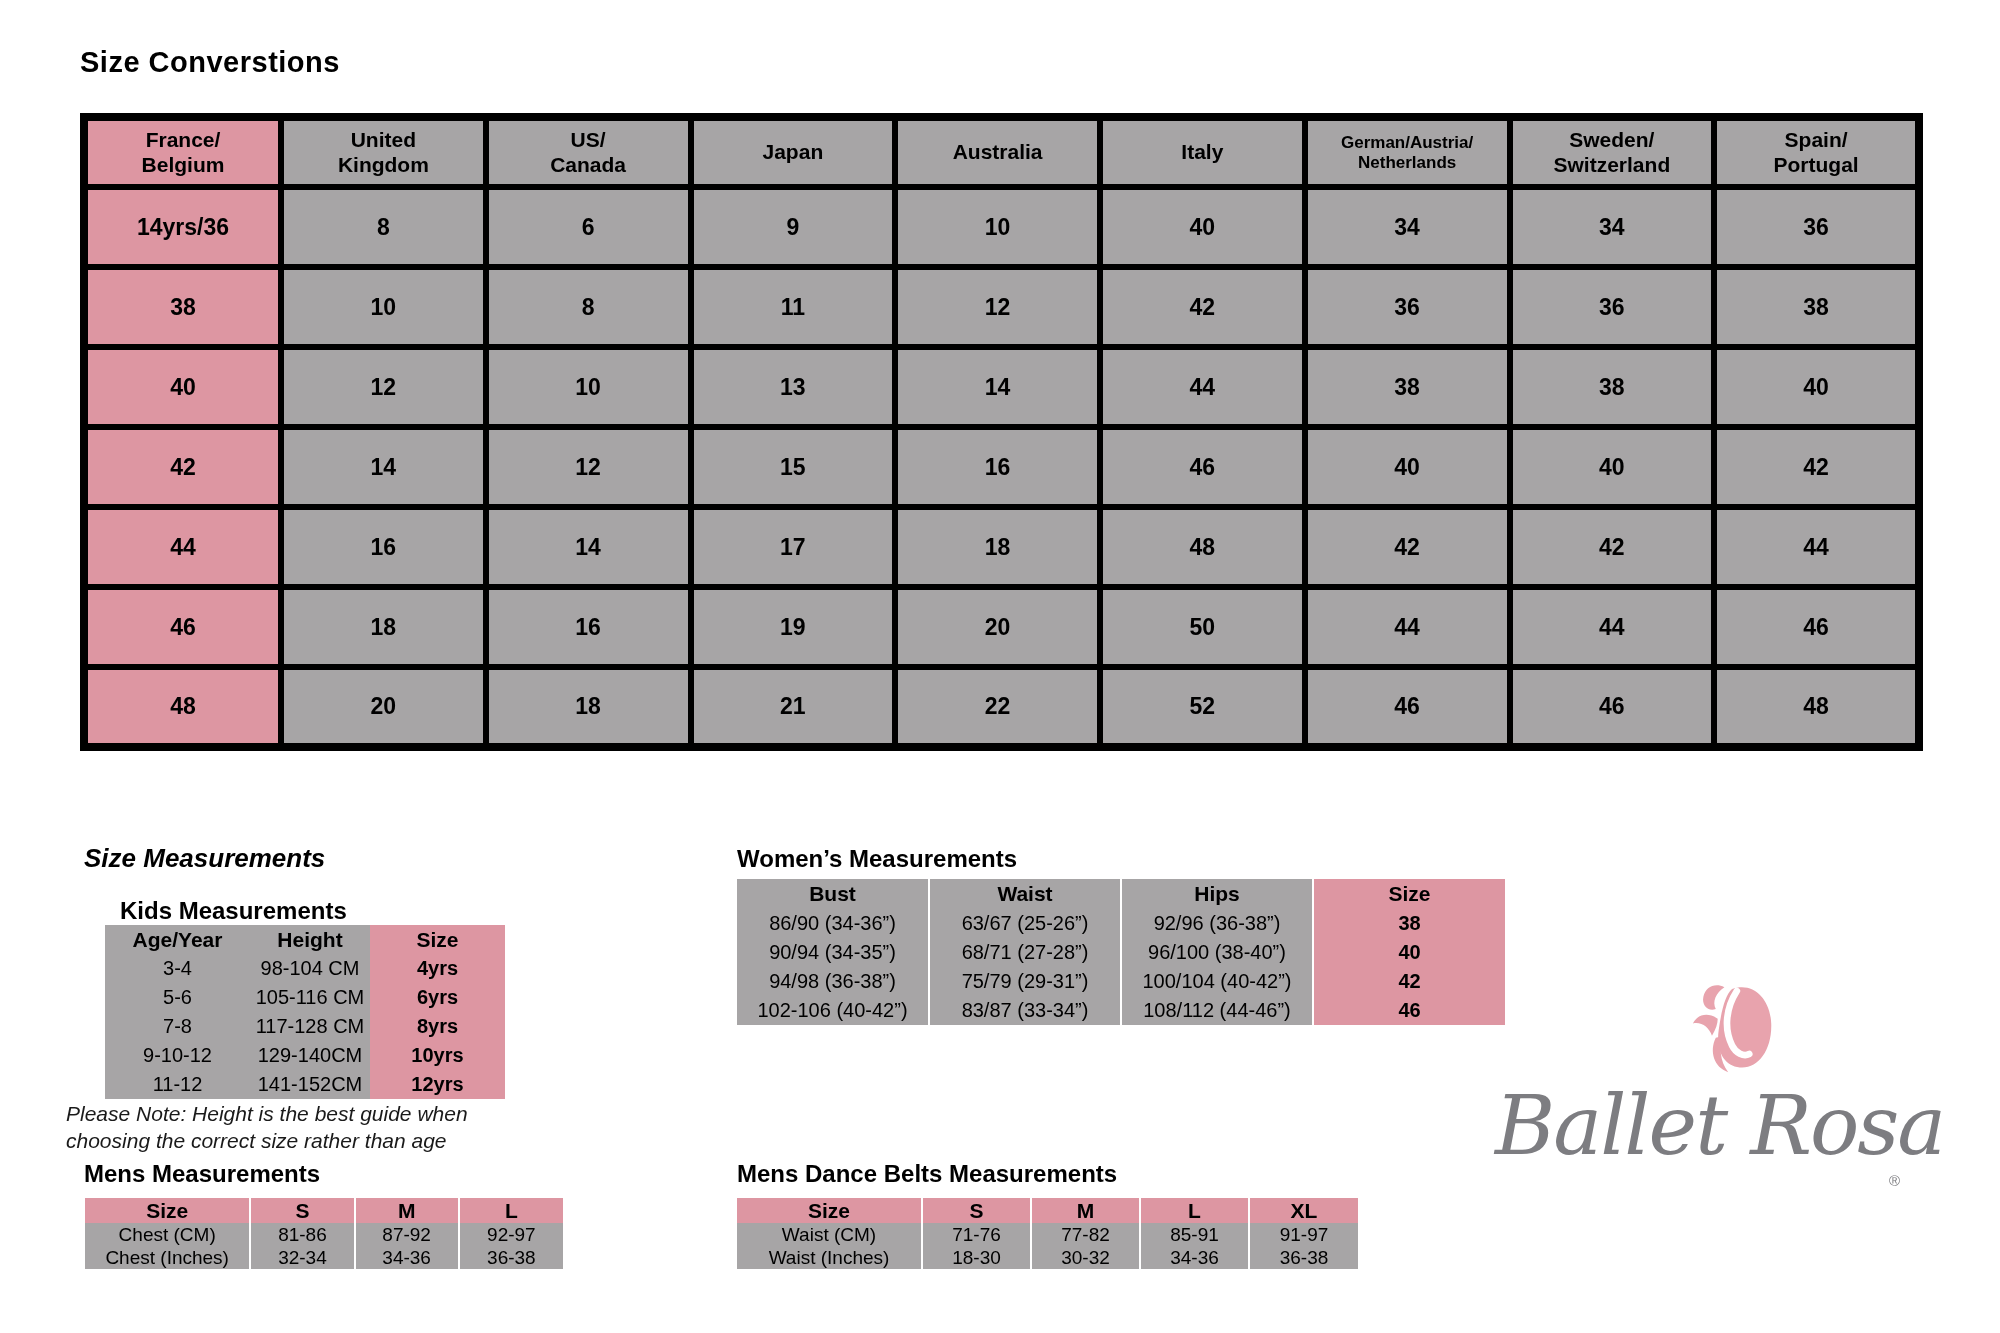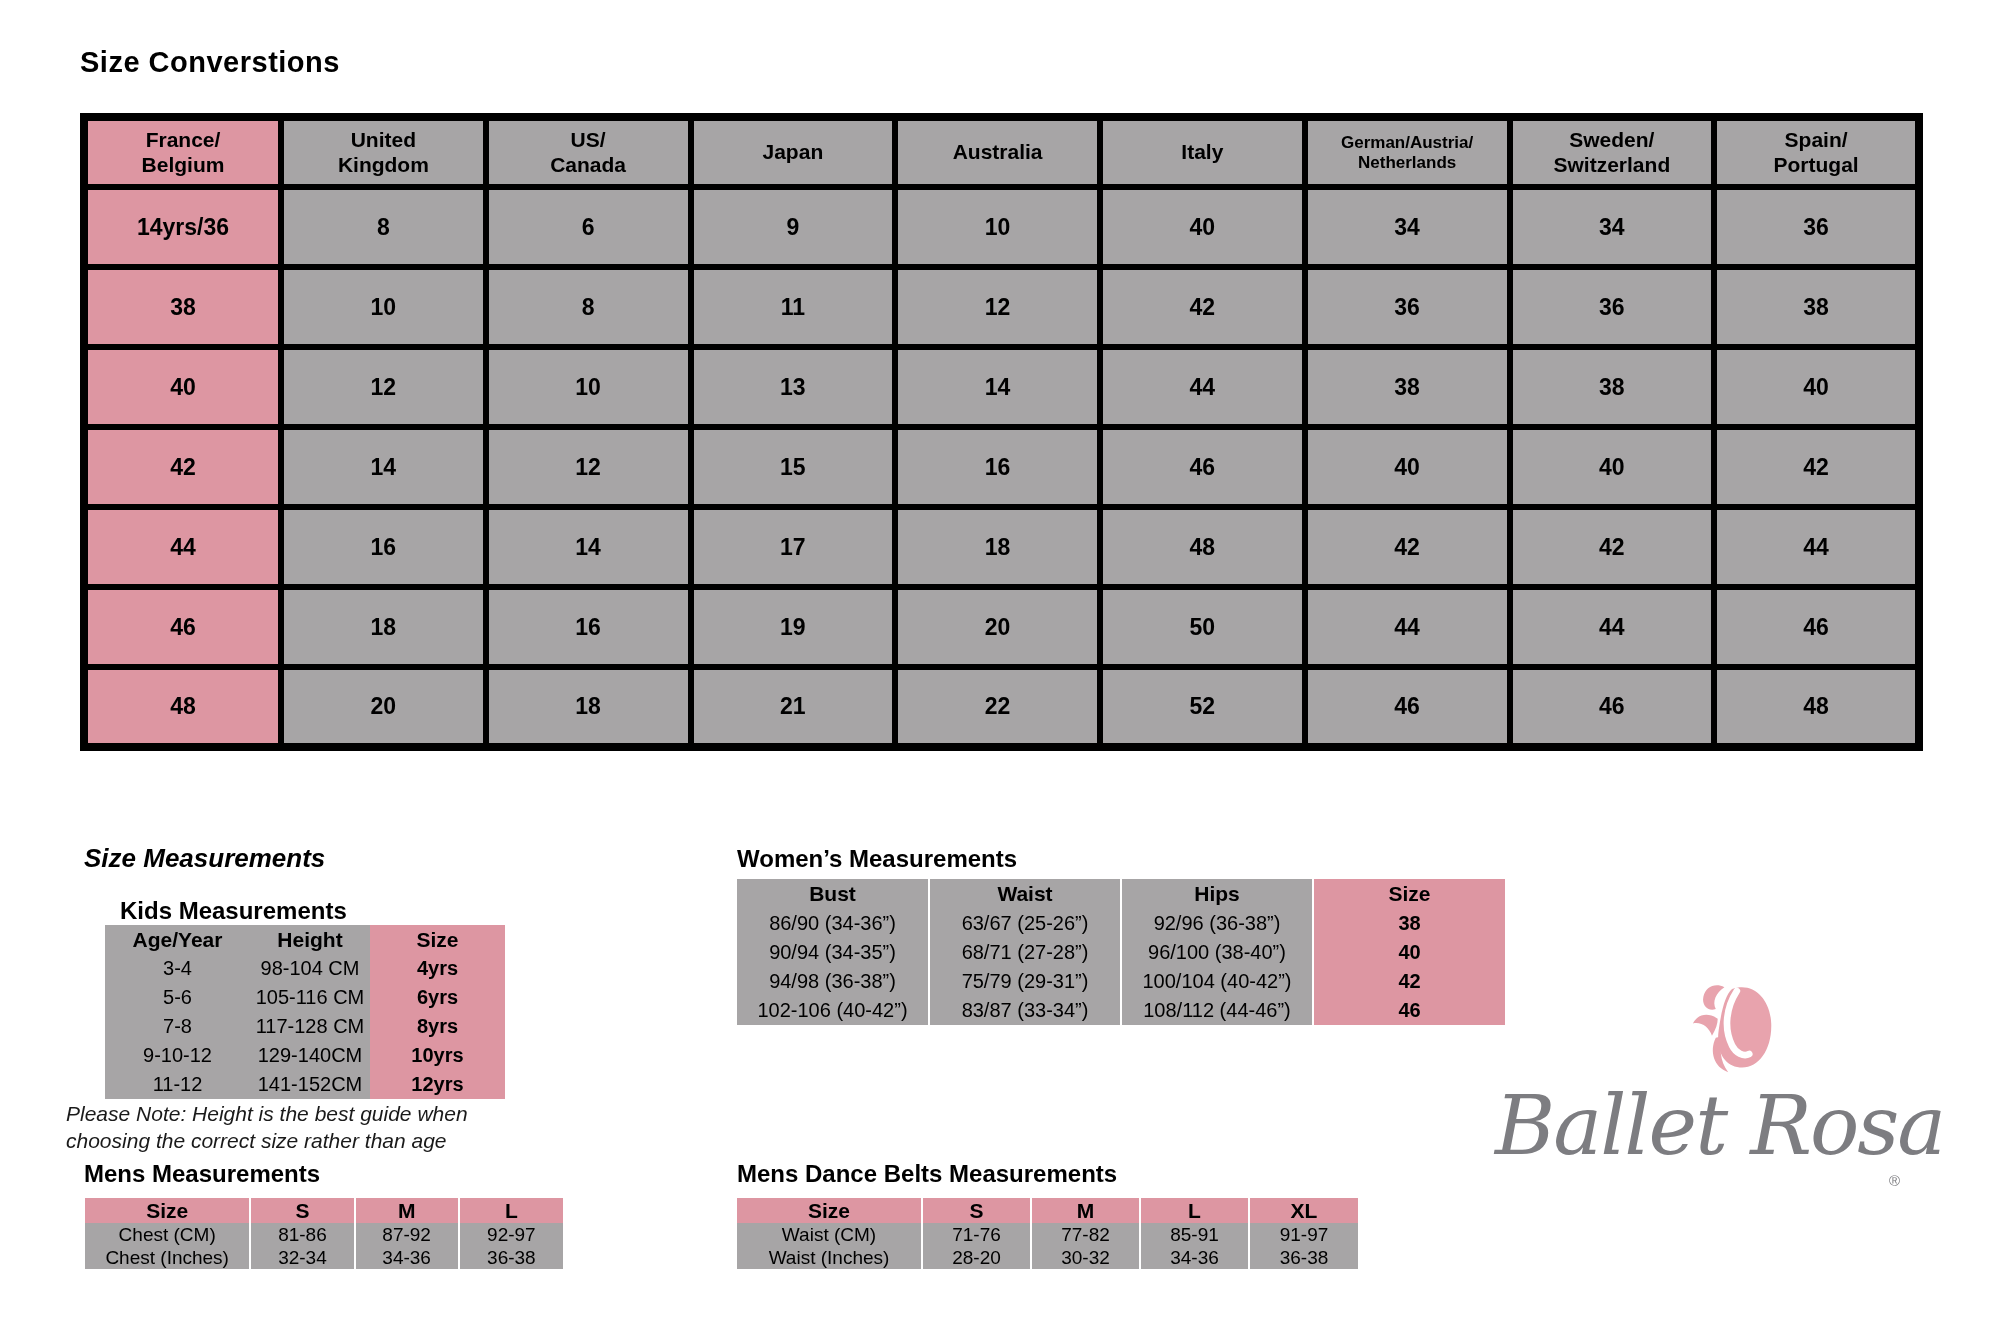--- a/index.html
+++ b/index.html
@@ -346,21 +346,21 @@
     <tbody>
         <tr>
           <td>Waist (CM)</td>
           <td>71-76</td>
           <td>77-82</td>
           <td>85-91</td>
           <td>91-97</td>
         </tr>
         <tr>
           <td>Waist (Inches)</td>
-          <td>28-20</td>
+          <td>18-30</td>
           <td>30-32</td>
           <td>34-36</td>
           <td>36-38</td>
         </tr>
       </tbody>
   </table>
 
   <div class="logo">
     <svg class="rose-icon" viewBox="0 0 90 110" xmlns="http://www.w3.org/2000/svg" aria-hidden="true">
       <path fill="var(--rose)" d="M36,7 C26,2 16,7 14,17 C12,26 19,33 27,30 C23,22 27,13 36,7 Z"></path>

